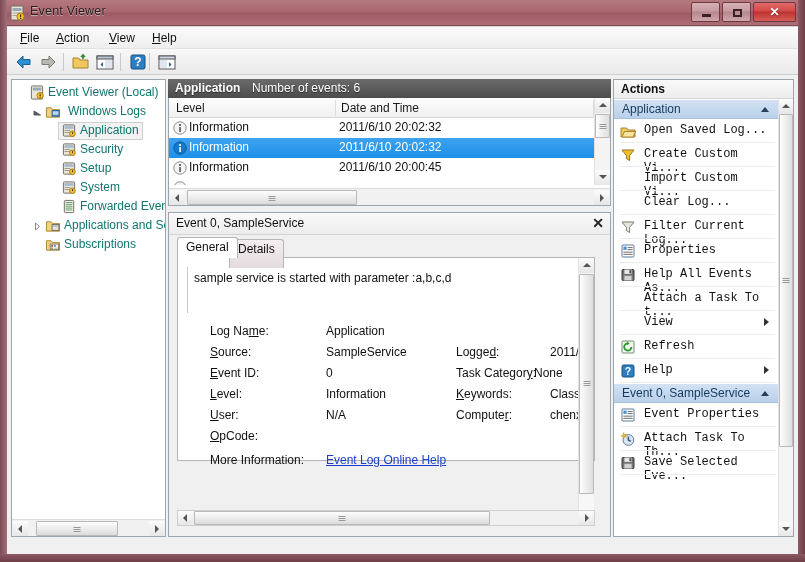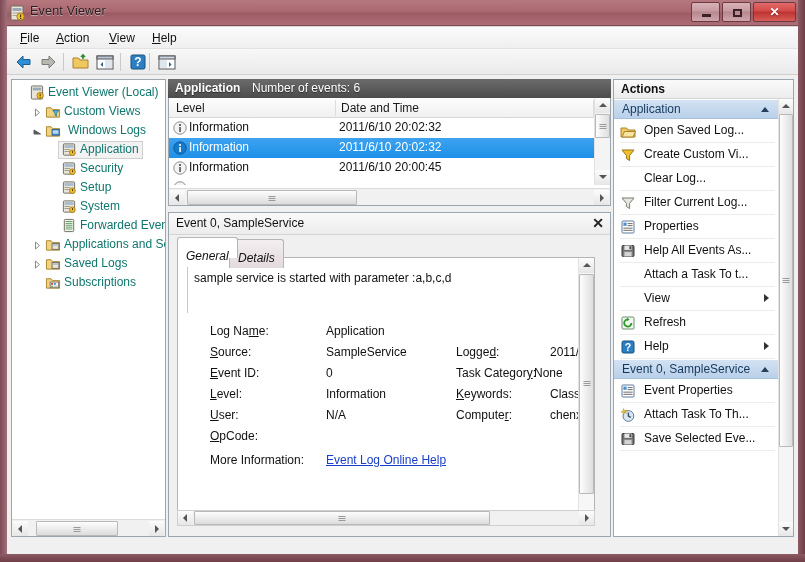--- a/index.html
+++ b/index.html
@@ -191,32 +191,31 @@
     position:absolute; left:0; top:0; width:441px; height:22px;
     background: linear-gradient(to bottom,#fafafa,#ececec);
     border-bottom:1px solid #d4d4d4;
   }
   #dc-text { position:absolute; left:7px; top:3px; font-size:12px; color:#111; }
   #dc-close { position:absolute; right:6px; top:3px; font-size:14px; color:#222;
     font-weight:bold; cursor:default; line-height:14px; }
 
   #tabstrip { position:absolute; left:8px; top:24px; height:20px; }
   .tab {
-    position:absolute; top:0; height:20px; padding:11px 8px 0 8px;
+    position:absolute; top:0; height:20px; padding:2px 8px 0 8px;
     font-size:12px; color:#111; cursor:default;
     border:1px solid #b5b5b5; border-bottom:none;
     border-radius:3px 3px 0 0;
-    font-style:italic;
   }
   .tab.active { background:#ffffff; z-index:3; top:0; height:21px; }
   .tab.inactive { background: linear-gradient(to bottom,#f3eef0,#e3dade);
     z-index:1; top:2px; height:29px; }
 
   #detail-body {
-    position:absolute; left:8px; top:44px; width:418px; height:268px;
+    position:absolute; left:8px; top:44px; width:418px; height:204px;
     background:#ffffff; border:1px solid #b5b5b5;
   }
   #msg-box {
     position:absolute; left:9px; top:9px; width:382px; height:46px;
     border-left:1px solid #c8c8c8;
   }
   #msg-text { position:absolute; left:6px; top:4px; font-size:12px; color:#111; }
 
   .fld-label { position:absolute; font-size:12px; color:#111; }
   .fld-value { position:absolute; font-size:12px; color:#111; }
@@ -241,21 +240,21 @@
     overflow:hidden; }
   .act-group-hdr {
     position:relative; height:20px;
     background: linear-gradient(to bottom,#d3e2f3,#b9d0ea);
     border-top:1px solid #ffffff; border-bottom:1px solid #a8c2dd;
   }
   .act-group-hdr .agt { position:absolute; left:8px; top:2px; font-size:12px; color:#14395e; }
   .act-group-hdr .chev { position:absolute; right:10px; top:7px; }
   .act-item { position:relative; height:24px; cursor:default; }
   .act-item .aico { position:absolute; left:6px; top:4px; width:16px; height:16px; }
-  .act-item .albl { position:absolute; left:30px; top:4px; font-size:12px; color:#111; }
+  .act-item .albl { position:absolute; left:30px; top:4px; font-size:12px; color:#111;font-family:Liberation Mono, monospace; }
   .act-item .asub { position:absolute; right:10px; top:7px; }
   .act-sep { position:absolute; left:6px; right:4px; bottom:0; height:1px;
     background:#ececec; }
 
   #act-vscroll { position:absolute; right:0; top:19px; width:15px; height:438px;
     background:#f5f5f5; border-left:1px solid #e2e2e2; }
 
   
   .tri-right { width:0;height:0;border-left:5px solid #333;
     border-top:4px solid transparent;border-bottom:4px solid transparent; }
@@ -370,30 +369,20 @@
           <svg class="tico" style="left:17px" viewBox="0 0 16 16">
             <rect x="2" y="1" width="12" height="14" rx="1" fill="#e9e5d9" stroke="#6d6a5e"></rect>
             <rect x="3.5" y="2.8" width="9" height="3" fill="#9aa7b5"></rect>
             <circle cx="11.3" cy="11.3" r="3.4" fill="#f2c230" stroke="#a9801b"></circle>
             <rect x="10.8" y="9.3" width="1.1" height="2.6" fill="#4a3500"></rect>
             <rect x="10.8" y="12.6" width="1.1" height="1.1" fill="#4a3500"></rect>
           </svg>
           <span class="tlbl" style="left:36px">Event Viewer (Local)</span>
         </div>
 
-        <div class="tree-row">
-          <svg class="twisty" style="left:21px" viewBox="0 0 9 9">
-            <path d="M2.5 1 L6.5 4.5 L2.5 8 Z" fill="none" stroke="#8a8a8a" stroke-width="1"></path>
-          </svg>
-          <svg class="tico" style="left:33px" viewBox="0 0 16 16">
-            <path d="M1 4 L1 14 L15 14 L15 6 L7.5 6 L6 4 Z" fill="#f2d27f" stroke="#a8842c"></path>
-            <path d="M8 7 L14 7 L11.6 10 L11.6 13 L10.2 12 L10.2 10 Z" fill="#5fb5dd" stroke="#2c7fa6"></path>
-          </svg>
-          <span class="tlbl" style="left:52px">Custom Views</span>
-        </div>
 
         <div class="tree-row">
           <svg class="twisty" style="left:21px" viewBox="0 0 9 9">
             <path d="M1 7 L1 3 L7.5 7 Z" fill="#5a5a5a" stroke="#5a5a5a"></path>
           </svg>
           <svg class="tico" style="left:33px" viewBox="0 0 16 16">
             <path d="M1 4 L1 14 L15 14 L15 6 L7.5 6 L6 4 Z" fill="#f2d27f" stroke="#a8842c"></path>
             <rect x="7" y="7" width="7.5" height="6" fill="#4a8fd0" stroke="#27608f"></rect>
             <rect x="7.8" y="7.8" width="6" height="3.6" fill="#bcd9f2"></rect>
           </svg>
@@ -466,31 +455,20 @@
             <path d="M2.5 1 L6.5 4.5 L2.5 8 Z" fill="none" stroke="#8a8a8a" stroke-width="1"></path>
           </svg>
           <svg class="tico" style="left:33px" viewBox="0 0 16 16">
             <path d="M1 4 L1 14 L15 14 L15 6 L7.5 6 L6 4 Z" fill="#f2d27f" stroke="#a8842c"></path>
             <rect x="7" y="7" width="7.3" height="6.2" fill="#e9e5d9" stroke="#6d6a5e"></rect>
             <rect x="7.8" y="7.8" width="5.7" height="1.6" fill="#a9bccf"></rect>
           </svg>
           <span class="tlbl" style="left:52px">Applications and Services Logs</span>
         </div>
 
-        <div class="tree-row">
-          <svg class="twisty" style="left:21px" viewBox="0 0 9 9">
-            <path d="M2.5 1 L6.5 4.5 L2.5 8 Z" fill="none" stroke="#8a8a8a" stroke-width="1"></path>
-          </svg>
-          <svg class="tico" style="left:33px" viewBox="0 0 16 16">
-            <path d="M1 4 L1 14 L15 14 L15 6 L7.5 6 L6 4 Z" fill="#f2d27f" stroke="#a8842c"></path>
-            <rect x="7" y="7" width="7.3" height="6.2" fill="#e9e5d9" stroke="#6d6a5e"></rect>
-            <rect x="7.8" y="7.8" width="5.7" height="1.6" fill="#a9bccf"></rect>
-          </svg>
-          <span class="tlbl" style="left:52px">Saved Logs</span>
-        </div>
 
         <div class="tree-row">
           <svg class="tico" style="left:33px" viewBox="0 0 16 16">
             <path d="M1 4 L1 14 L15 14 L15 6 L7.5 6 L6 4 Z" fill="#f2d27f" stroke="#a8842c"></path>
             <rect x="5" y="7.5" width="9" height="6" fill="#f7f7f2" stroke="#7b7b70"></rect>
             <rect x="6" y="8.5" width="2" height="2" fill="#d04a4a"></rect>
             <rect x="9" y="8.5" width="2" height="2" fill="#4a8fd0"></rect>
             <rect x="6" y="11.3" width="2" height="1.4" fill="#6aa84f"></rect>
             <rect x="9" y="11.3" width="4" height="1.4" fill="#c9c9bd"></rect>
           </svg>
@@ -696,20 +674,24 @@
         </div>
 
         <div class="act-item">
           <svg class="aico" viewBox="0 0 16 16">
             <path d="M2 3 L14 3 L9.6 8.4 L9.6 13.5 L6.4 11.6 L6.4 8.4 Z" fill="#f0c030" stroke="#9a7510"></path>
           </svg>
           <span class="albl">Create Custom Vi...</span>
           <div class="act-sep"></div>
         </div>
 
+        <div class="act-item">
+          <span class="albl">Import Custom Vi...</span>
+          <div class="act-sep"></div>
+        </div>
 
         <div class="act-item">
           <span class="albl">Clear Log...</span>
           <div class="act-sep"></div>
         </div>
 
         <div class="act-item">
           <svg class="aico" viewBox="0 0 16 16">
             <path d="M2 3 L14 3 L9.6 8.4 L9.6 13.5 L6.4 11.6 L6.4 8.4 Z" fill="#e7e7e0" stroke="#7d7d72"></path>
           </svg>

